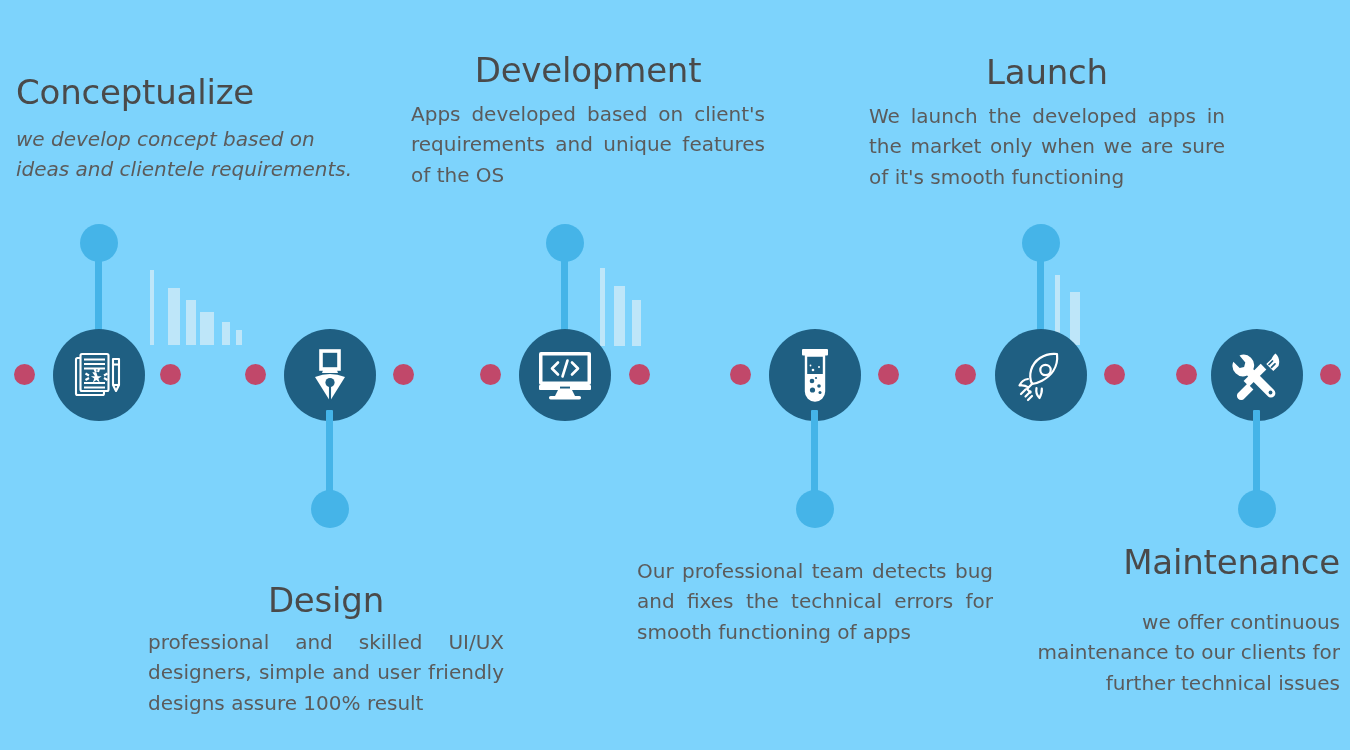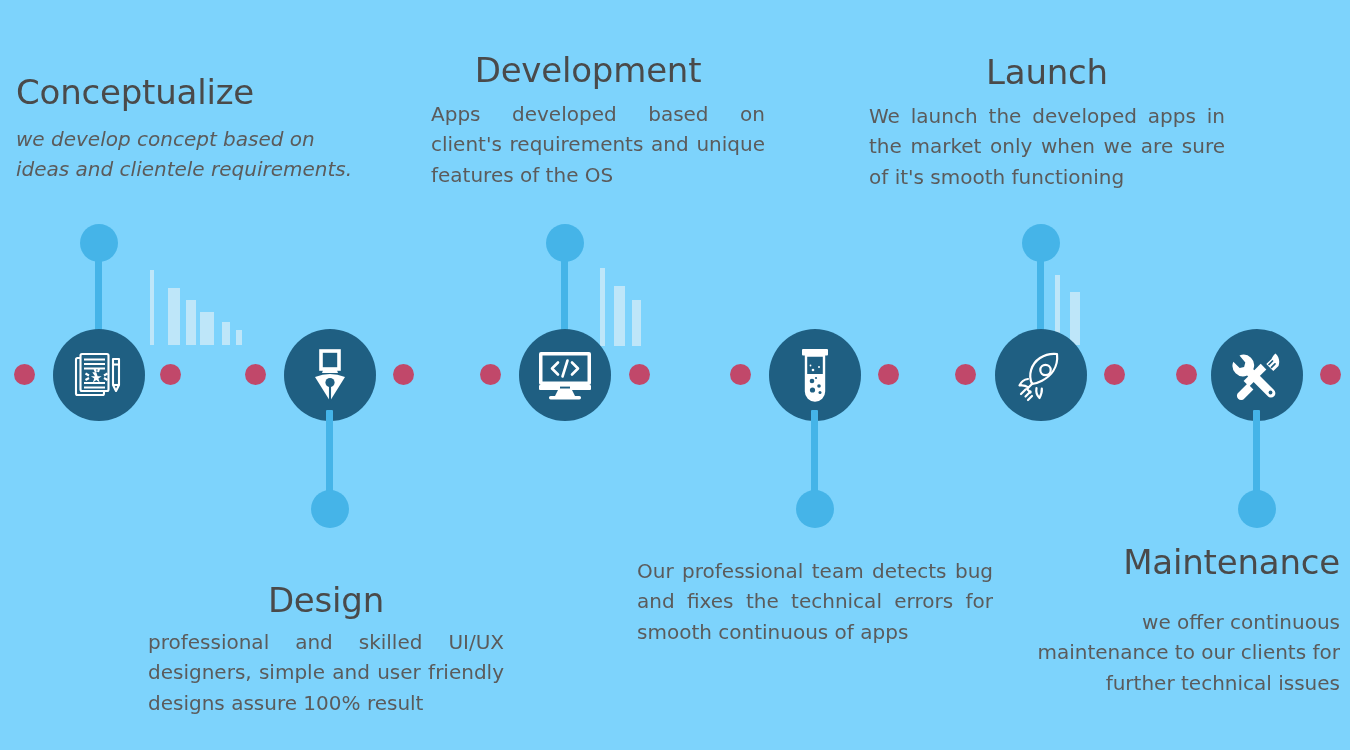--- a/index.html
+++ b/index.html
@@ -174,21 +174,21 @@
         <path d="M31.5 11.5l-5 16"></path>
       </g>
       <rect x="3" y="36" width="52" height="5" rx="1" fill="#ffffff"></rect>
       <rect x="24" y="37.6" width="10" height="1.9" fill="#1f5f82"></rect>
       <path d="M22 41h14l3 6H19z" fill="#ffffff"></path>
       <rect x="13" y="47" width="32" height="3.4" rx="1.6" fill="#ffffff"></rect>
     </svg>
   </div>
   <div class="block" style="left:411px;top:52px;width:354px;">
     <div class="title tc">Development</div>
-    <div class="desc just just-last-l" style="margin-top:11px;margin-left:20px;">Apps developed based on client's requirements and unique features of the OS</div>
+    <div class="desc just just-last-l" style="margin-top:11px;">Apps developed based on client's requirements and unique features of the OS</div>
   </div>
 
   <div class="node" style="left:769px;top:329px;">
     <svg width="44" height="58" viewBox="0 0 44 58">
       <rect x="9" y="3" width="26" height="6.5" rx="1" fill="#ffffff"></rect>
       <path d="M13 9.5h18v36a9 9 0 0 1-18 0z" fill="none" stroke="#ffffff" stroke-width="2.4"></path>
       <path d="M13.6 28h16.8v17.5a8.4 8.4 0 0 1-16.8 0z" fill="#ffffff"></path>
       <g fill="#1f5f82">
         <circle cx="19" cy="35" r="2.3"></circle>
         <circle cx="26" cy="40" r="1.8"></circle>
@@ -199,21 +199,21 @@
       <g fill="#ffffff">
         <circle cx="20" cy="24" r="1.3"></circle>
         <circle cx="26" cy="21" r="1"></circle>
         <circle cx="17.5" cy="19.5" r="0.9"></circle>
       </g>
     </svg>
   </div>
   <div class="stem" style="left:811px;top:410px;height:95px;"></div>
   <div class="ball" style="left:796px;top:490px;"></div>
   <div class="block" style="left:637px;top:547px;width:356px;">
-    <div class="desc just just-last-l" style="margin-top:9px;">Our professional team detects bug and fixes the technical errors for smooth continuous of apps</div>
+    <div class="desc just just-last-l" style="margin-top:9px;">Our professional team detects bug and fixes the technical errors for smooth functioning of apps</div>
   </div>
 
   <div class="ball" style="left:1022px;top:224px;"></div>
   <div class="stem" style="left:1037px;top:243px;height:95px;"></div>
   <div class="node" style="left:995px;top:329px;">
     <svg width="58" height="58" viewBox="0 0 58 58">
       <g fill="none" stroke="#ffffff" stroke-width="2.2" stroke-linejoin="round" stroke-linecap="round">
         <path d="M20 38c-4-9-1-20 8-26 5-3.3 11-4.6 17-4 0.7 6-0.5 12-3.8 17-5.9 9-17 12.5-21.2 13z"></path>
         <circle cx="33.5" cy="24" r="5.2"></circle>
         <path d="M20.5 37.5l-5.5 5.5 3.5 3.5"></path>

